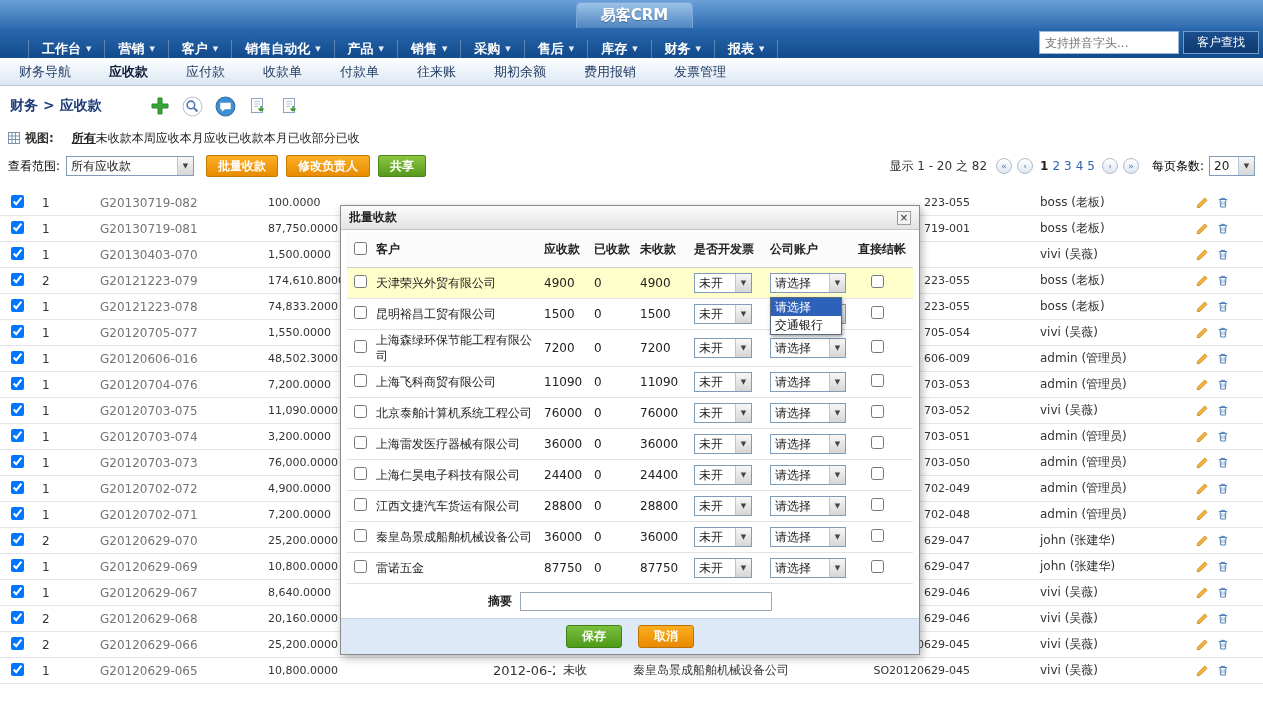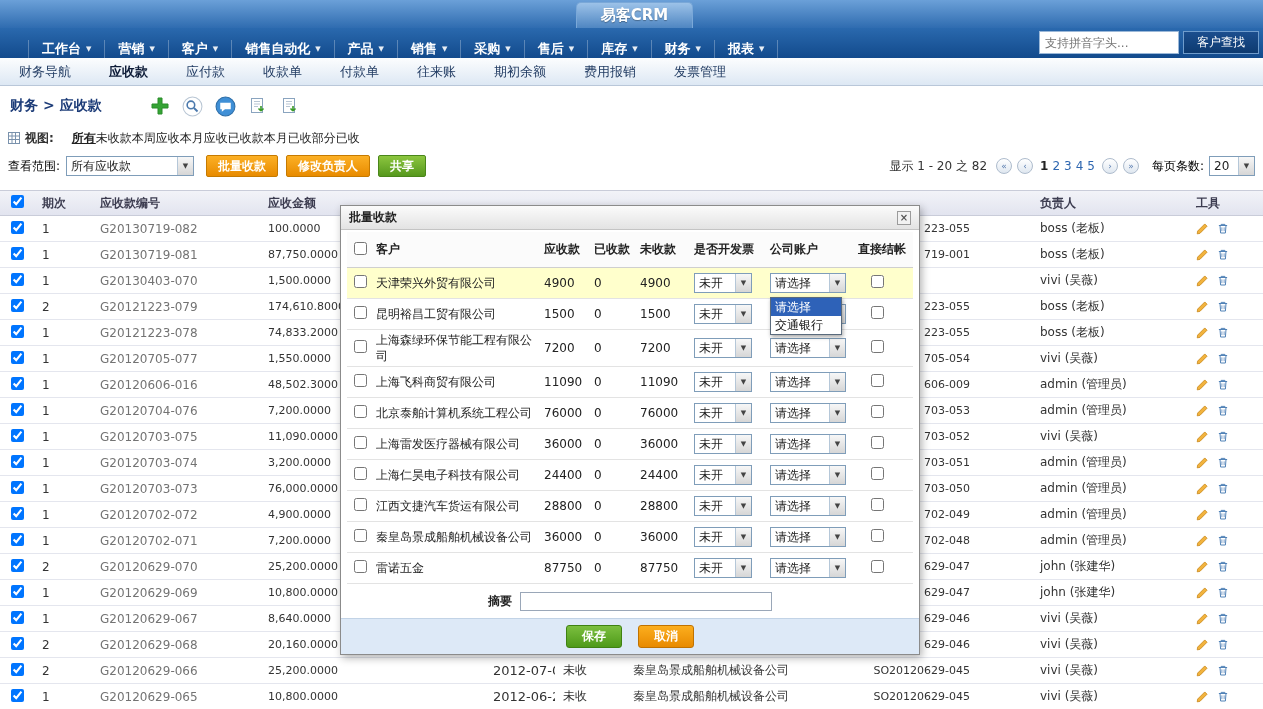--- a/index.html
+++ b/index.html
@@ -278,32 +278,20 @@
         <span class="pager-btn">»</span>
         <span class="per-page-label">每页条数:</span>
         <span class="fsel" style="width:46px">
           <span class="fsel-t">20</span>
           <span class="fsel-b">▼</span>
         </span>
       </span>
     </div>
 
     <div class="grid">
-      <div class="ghead">
-        <span class="cell c-cb"><input type="checkbox" checked="" style=""></span>
-        <span class="cell c-period">期次</span>
-        <span class="cell c-number">应收款编号</span>
-        <span class="cell c-amount">应收金额</span>
-        <span class="cell c-date"></span>
-        <span class="cell c-status"></span>
-        <span class="cell c-customer"></span>
-        <span class="cell c-order"></span>
-        <span class="cell c-owner">负责人</span>
-        <span class="cell c-tools">工具</span>
-      </div>
       <div id="tbody">
           <div class="trow">
             <span class="cell c-cb"><input type="checkbox" checked="" style=""></span>
             <span class="cell c-period">1</span>
             <span class="cell c-number"><a class="rcv-link">G20130719-082</a></span>
             <span class="cell c-amount">100.0000</span>
             <span class="cell c-date"></span>
             <span class="cell c-status"></span>
             <span class="cell c-customer"></span>
             <span class="cell c-order">223-055</span>

